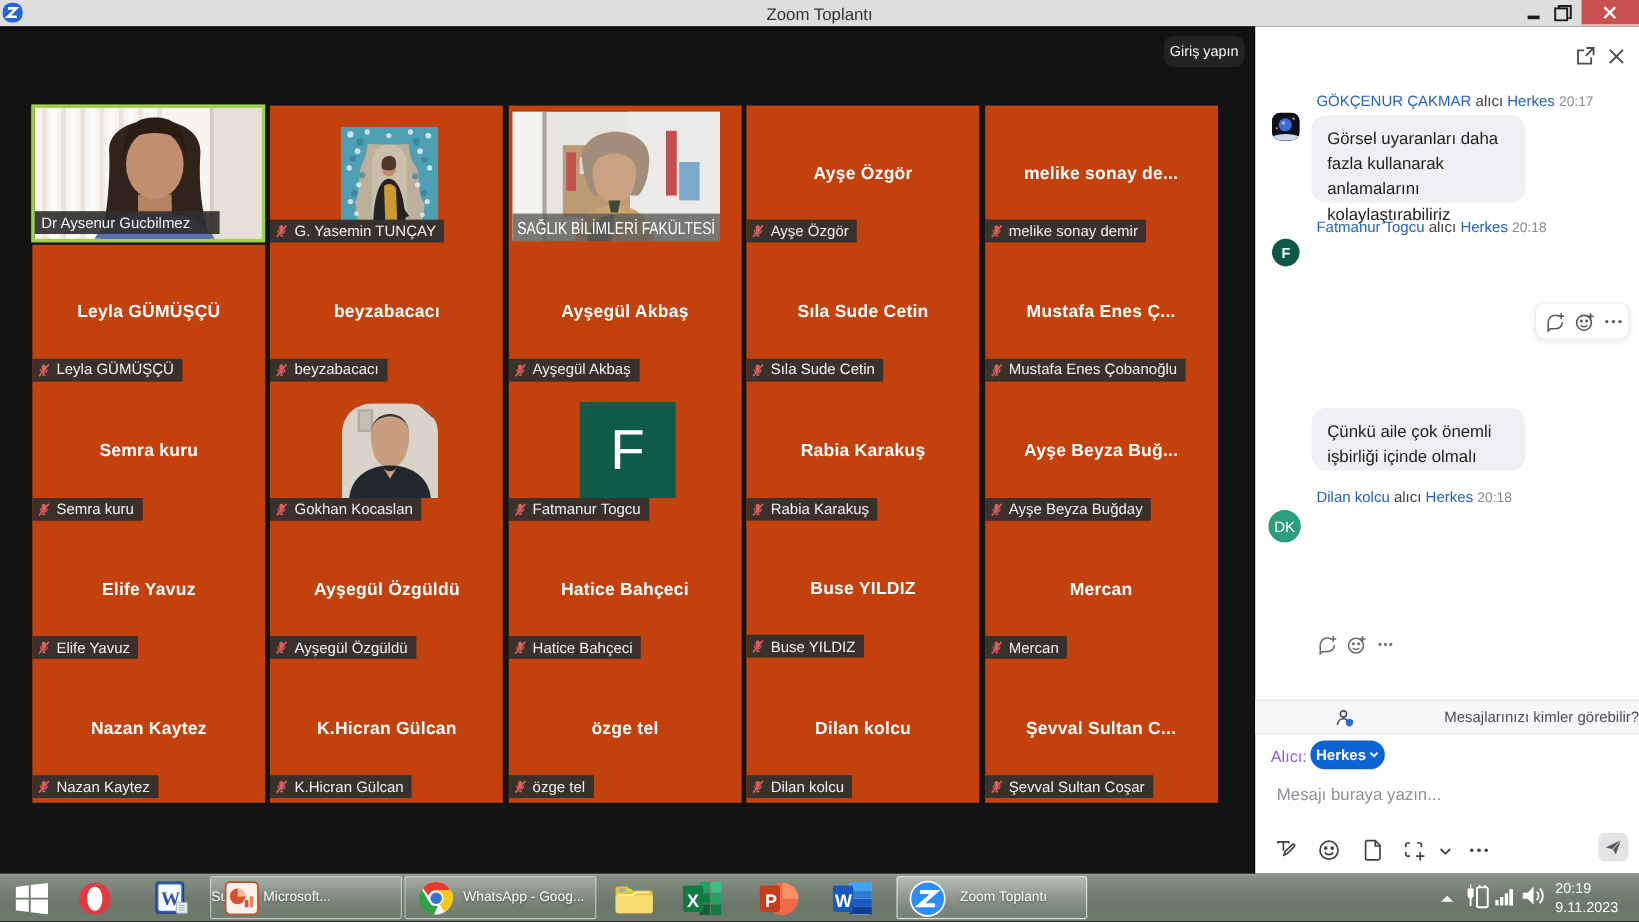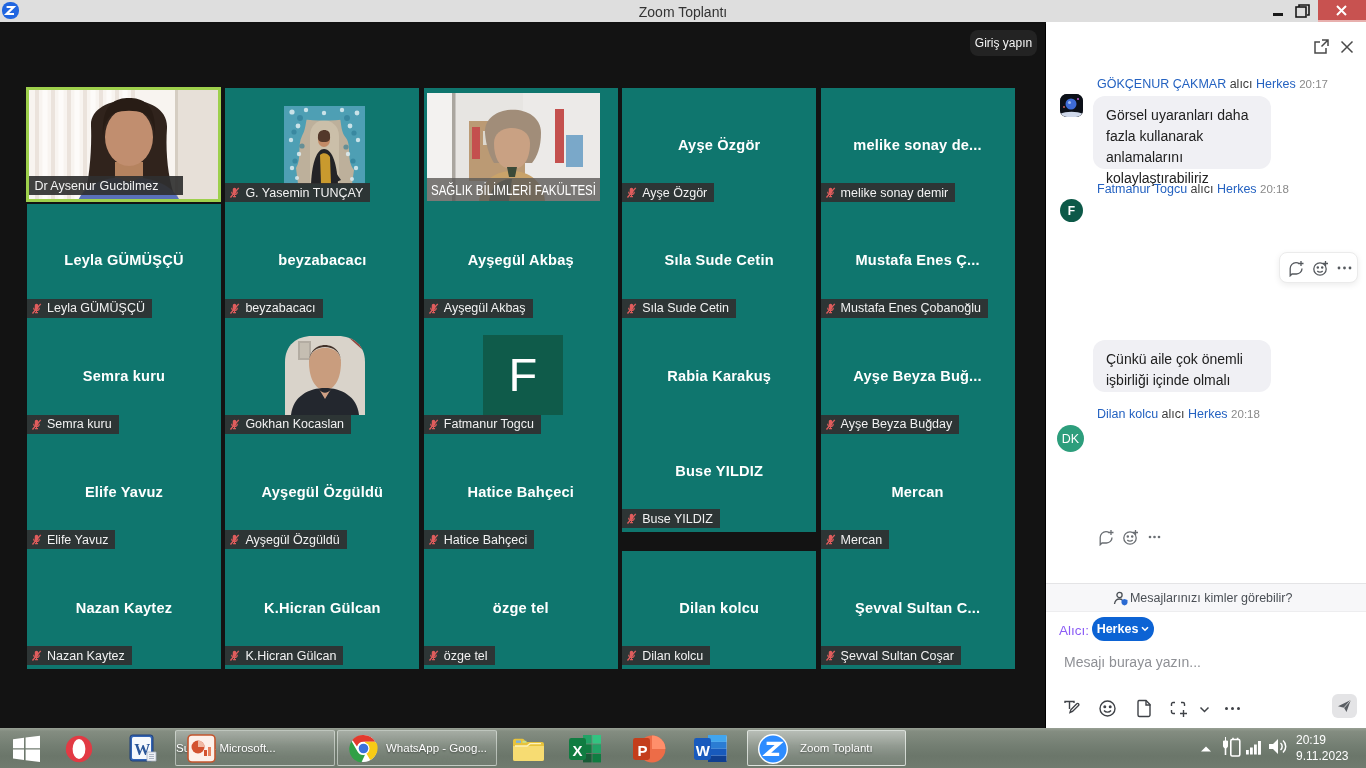--- a/index.html
+++ b/index.html
@@ -6,21 +6,21 @@
 body{font-family:"Liberation Sans",sans-serif;position:relative;background:#000}
 
 #titlebar{position:absolute;left:0;top:0;width:1366px;height:22px;background:#dedede}
 #titlebar .ttl{position:absolute;left:0;right:0;top:4px;text-align:center;font-size:14px;color:#333}
 #tbline{position:absolute;left:0;top:22px;width:1366px;height:2px;background:#111}
 #closebtn{position:absolute;left:1318px;top:0;width:48px;height:22px;background:#c85250;border-bottom:2px solid #e8b0ae}
 
 #zmain{position:absolute;left:0;top:24px;width:1045px;height:704px;background:#131313}
 #girisbtn{position:absolute;left:970px;top:30px;width:67px;height:26px;background:#232323;border-radius:8px;color:#f5f5f5;font-size:12px;text-align:center;line-height:26px}
 
-.tile{position:absolute;width:194px;height:118px;background:#0f766e;overflow:hidden}
+.tile{position:absolute;width:194px;height:118px;background:#c2410c;overflow:hidden}
 .cname{position:absolute;left:4px;right:4px;top:0;height:113px;display:flex;align-items:center;justify-content:center;color:#fff;font-weight:bold;font-size:14.6px;letter-spacing:.2px;white-space:nowrap}
 .lbl{position:absolute;left:0;bottom:4px;background:rgba(48,48,48,.92);color:#f2f2f2;font-size:12.5px;height:19px;display:flex;align-items:center;padding:0 7px 0 4px;white-space:nowrap}
 .lbl svg{margin-right:5px;flex:none}
 
 #chat{position:absolute;left:1046px;top:22px;width:320px;height:706px;background:#fff;font-size:14px;color:#1a1a1a}
 .blue{color:#2462c1}
 .bubble{position:absolute;left:47px;width:178px;background:#f0f0f4;border-radius:12px;padding:9px 13px;line-height:21px;font-size:14px;color:#202020}
 .sender{position:absolute;left:51px;font-size:12.5px;color:#3c3c3c;white-space:nowrap}
 .sender .t{color:#8a8a8a;font-size:11.5px}
 .avatar{position:absolute;display:flex;align-items:center;justify-content:center;color:#fff}
@@ -282,21 +282,21 @@
 </div>
 <div class="tile" style="left:423.8px;top:435.3px">
 <div class="cname">Hatice Bahçeci</div>
 <div class="lbl" style="padding:0 7px 0 4px"><svg width="11" height="13" viewBox="0 0 12 13">
           <path d="M6 1.3c-1.05 0-1.9.85-1.9 1.9v2.9c0 1.05.85 1.9 1.9 1.9s1.9-.85 1.9-1.9V3.2c0-1.05-.85-1.9-1.9-1.9z" fill="#e05d5d"></path>
           <path d="M2.9 5.6c0 1.9 1.35 3.2 3.1 3.2s3.1-1.3 3.1-3.2" stroke="#e05d5d" stroke-width="1.1" fill="none"></path>
           <path d="M6 8.8v2.1M4.4 11h3.2" stroke="#e05d5d" stroke-width="1.1"></path>
           <path d="M1.6 12L10.6 1.4" stroke="#e05d5d" stroke-width="1.5"></path>
         </svg>Hatice Bahçeci</div>
 </div>
-<div class="tile" style="left:622.2px;top:414px">
+<div class="tile" style="left:622.2px;top:434px">
 <div class="cname">Buse YILDIZ</div>
 <div class="lbl" style="padding:0 7px 0 4px"><svg width="11" height="13" viewBox="0 0 12 13">
           <path d="M6 1.3c-1.05 0-1.9.85-1.9 1.9v2.9c0 1.05.85 1.9 1.9 1.9s1.9-.85 1.9-1.9V3.2c0-1.05-.85-1.9-1.9-1.9z" fill="#e05d5d"></path>
           <path d="M2.9 5.6c0 1.9 1.35 3.2 3.1 3.2s3.1-1.3 3.1-3.2" stroke="#e05d5d" stroke-width="1.1" fill="none"></path>
           <path d="M6 8.8v2.1M4.4 11h3.2" stroke="#e05d5d" stroke-width="1.1"></path>
           <path d="M1.6 12L10.6 1.4" stroke="#e05d5d" stroke-width="1.5"></path>
         </svg>Buse YILDIZ</div>
 </div>
 <div class="tile" style="left:820.6px;top:435.3px">
 <div class="cname">Mercan</div>
@@ -414,21 +414,21 @@
       <path d="M5.3 11a3.6 3.6 0 0 0 5.4 0"></path>
       <path d="M13.5 1v5M11 3.5h5"></path>
     </svg>
 <svg style="position:absolute;left:102px;top:513px" width="13" height="4" viewBox="0 0 13 4" fill="#6a6e73">
       <circle cx="2" cy="2" r="1.3"></circle>
       <circle cx="6.5" cy="2" r="1.3"></circle>
       <circle cx="11" cy="2" r="1.3"></circle>
     </svg>
 
 <div style="position:absolute;left:0;top:561px;width:320px;height:29px;background:#f7f7f9;border-top:1px solid #e4e4e6;border-bottom:1px solid #ededef">
-<div style="position:absolute;left:0;width:320px;top:7px;text-align:center;font-size:12.5px;color:#4a4f55">&nbsp;&nbsp;&nbsp;Mesajlarınızı kimler görebilir?</div>
+<div style="position:absolute;left:0;width:320px;top:7px;text-align:right;font-size:12.5px;color:#4a4f55">&nbsp;&nbsp;&nbsp;Mesajlarınızı kimler görebilir?</div>
 <svg style="position:absolute;left:67px;top:7px" width="15" height="15" viewBox="0 0 15 15" fill="none" stroke="#4a4f55" stroke-width="1.3">
         <circle cx="6.5" cy="4" r="2.6"></circle>
         <path d="M1.5 13c.5-3.5 2.5-5 5-5 1 0 2 .2 2.8.8"></path>
         <path d="M11.5 8l3 1v2.2c0 1.8-1.4 2.8-3 3.3-1.6-.5-3-1.5-3-3.3V9Z" fill="#2a6ad2" stroke="none"></path>
       </svg>
 </div>
 <div style="position:absolute;left:13px;top:601px;font-size:13.5px;color:#8b5cf6">Alıcı:</div>
 <div style="position:absolute;left:46px;top:595px;width:62px;height:24px;background:#0c63d4;border-radius:12px;color:#fff;font-size:12.5px;font-weight:bold;display:flex;align-items:center;justify-content:center;gap:3px">Herkes<svg width="8" height="6" viewBox="0 0 8 6">
         <path d="M1 1.2l3 3 3-3" stroke="#fff" stroke-width="1.6" fill="none"></path>
       </svg></div>

